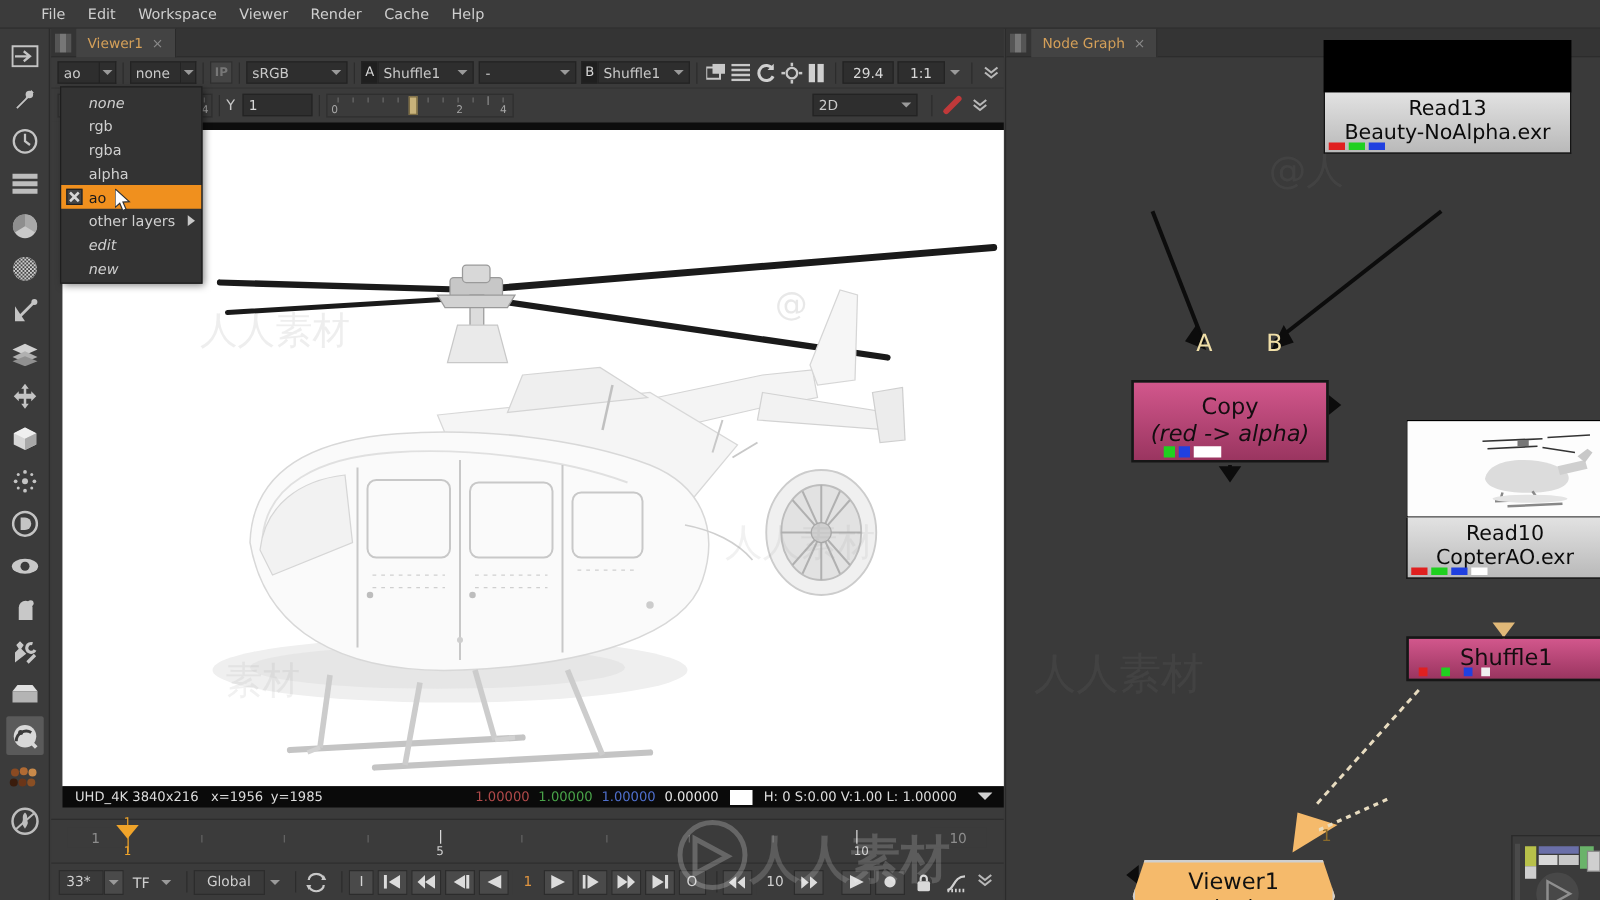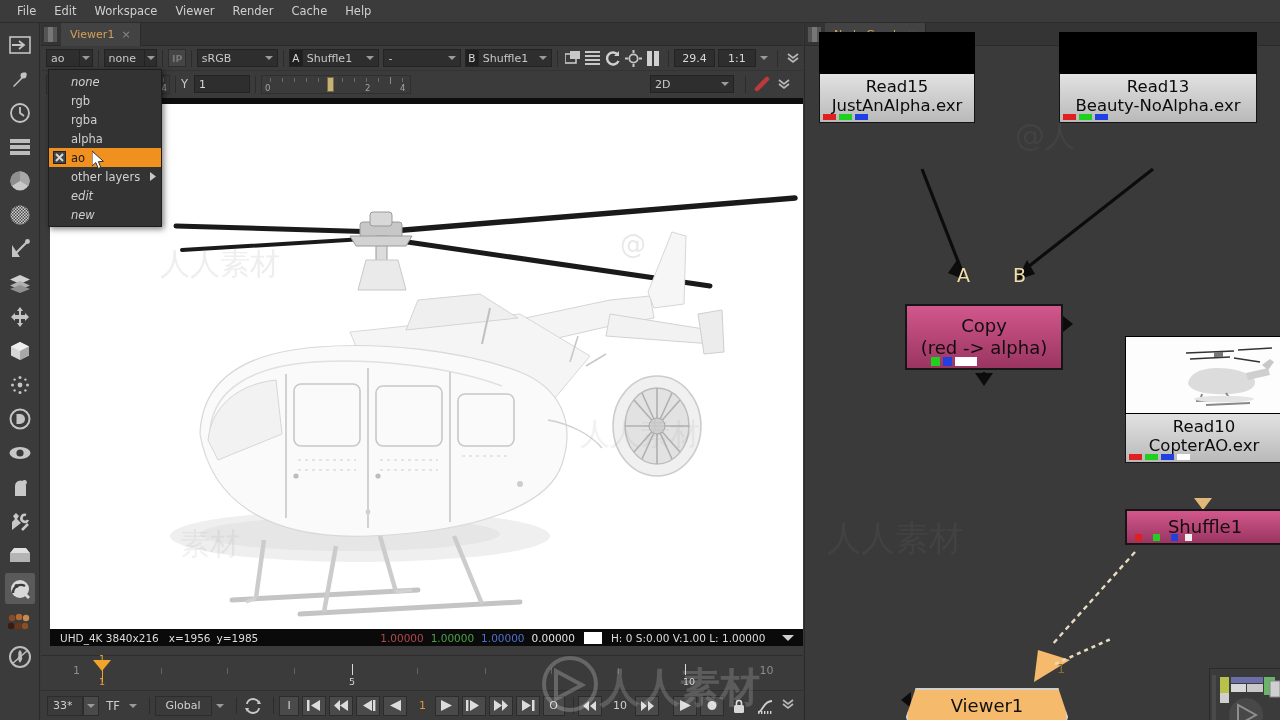--- a/index.html
+++ b/index.html
@@ -7,21 +7,21 @@
     width:1280px; height:720px; overflow:hidden;
     background:#393939;
     font-family:"DejaVu Sans", sans-serif;
     font-size:11px; color:#c8c8c8;
     -webkit-font-smoothing:antialiased;
   }
   #app{position:relative;width:1280px;height:720px;}
 
   
   #menubar{position:absolute;left:0;top:0;width:1280px;height:23px;background:#3b3b3b;
-           border-bottom:1px solid #2c2c2c;display:flex;align-items:center;padding-left:8px;}
+           border-bottom:1px solid #2c2c2c;display:flex;align-items:center;padding-left:24px;}
   .menu-item{padding:2px 9px;color:#cfcfcf;font-size:11.5px;cursor:default;}
 
   
   #toolbar{position:absolute;left:0;top:23px;width:40px;height:697px;background:#3b3b3b;
            border-right:1px solid #2b2b2b;display:flex;flex-direction:column;align-items:center;
            padding-top:6px;}
   .tool{width:30px;height:31px;display:flex;align-items:center;justify-content:center;margin-bottom:3px;border-radius:2px;}
   .tool.sel{background:#5a5a5a;}
   .tool svg{display:block;}
 
@@ -102,21 +102,21 @@
   .node-read .body{background:linear-gradient(180deg,#e2e2e2,#b9b9b9);border:1px solid #141414;
                    border-top:none;padding:3px 0 7px;position:relative;}
   .node-read .nm{text-align:center;color:#0b0b0b;font-size:16.5px;line-height:19px;}
   .node-read .fn{text-align:center;color:#0b0b0b;font-size:16.5px;line-height:19px;white-space:nowrap;}
   .chan-dots{position:absolute;left:3px;bottom:2px;display:flex;gap:3px;}
   .cd{width:13px;height:6px;}
 
   .node-pink{background:linear-gradient(180deg,#d2578c,#9a3560);border:2px solid #161616;
              position:absolute;display:flex;flex-direction:column;align-items:center;justify-content:center;}
   .node-pink .t1{color:#140d10;font-size:18px;line-height:22px;}
-  .node-pink .t2{color:#140d10;font-size:18px;line-height:22px;}
+  .node-pink .t2{color:#140d10;font-size:18px;line-height:22px;font-style:italic;}
 
   .node-viewer{position:absolute;background:#f5ba6b;border:2px solid #cfcfcf;
                clip-path:polygon(6% 0,94% 0,100% 50%,94% 100%,6% 100%,0 50%);
                display:flex;flex-direction:column;align-items:center;justify-content:center;}
   .node-viewer .t1{color:#111;font-size:18px;line-height:22px;}
   .node-viewer .t2{color:#111;font-size:18px;line-height:22px;}
 
   .inlbl{position:absolute;color:#f0dfa8;font-size:19px;}
   svg.links{position:absolute;left:0;top:0;width:476px;height:674px;pointer-events:none;}
 
@@ -794,32 +794,20 @@
         <path d="M268 278 L258 286 L258 270 Z" fill="#0c0c0c"></path>
 
         <path d="M398 455 L398 470" stroke="#d8b070" stroke-width="2" fill="none"></path>
         <path d="M389 452 L407 452 L398 464 Z" fill="#e0b878"></path>
 
         <path d="M330 506 L246 600" stroke="#e8dcc0" stroke-width="2.4" fill="none" stroke-dasharray="5 4"></path>
 
         <path d="M96 654 L106 646 L106 662 Z" fill="#0c0c0c"></path>
       </svg>
 
-      <div class="node node-read" style="left:14px;top:-14px">
-        <div class="thumb"></div>
-        <div class="body">
-          <div class="nm">Read15</div>
-          <div class="fn">JustAnAlpha.exr</div>
-          <div class="chan-dots">
-            <span class="cd" style="background:#e02020"></span>
-            <span class="cd" style="background:#20d020"></span>
-            <span class="cd" style="background:#2040e0"></span>
-          </div>
-        </div>
-      </div>
 
       <div class="node node-read" style="left:254px;top:-14px;width:198px">
         <div class="thumb"></div>
         <div class="body">
           <div class="nm">Read13</div>
           <div class="fn">Beauty-NoAlpha.exr</div>
           <div class="chan-dots">
             <span class="cd" style="background:#e02020"></span>
             <span class="cd" style="background:#20d020"></span>
             <span class="cd" style="background:#2040e0"></span>

